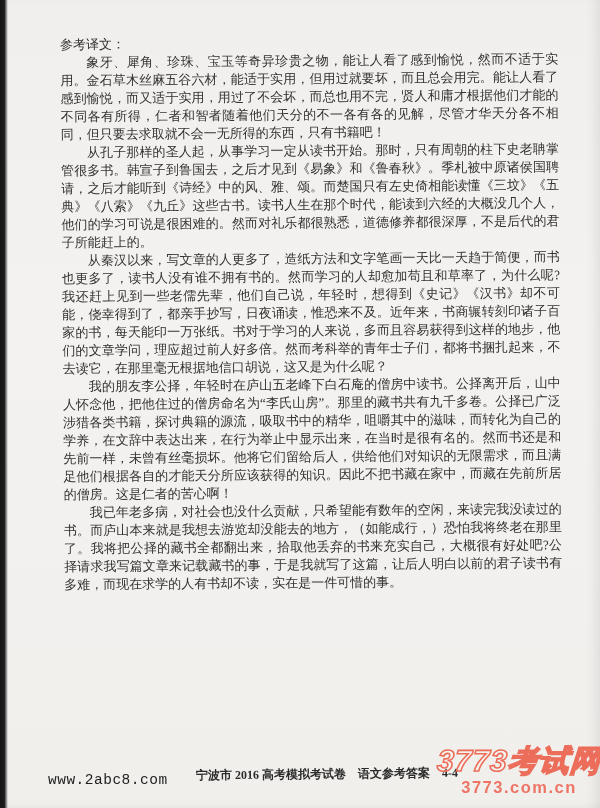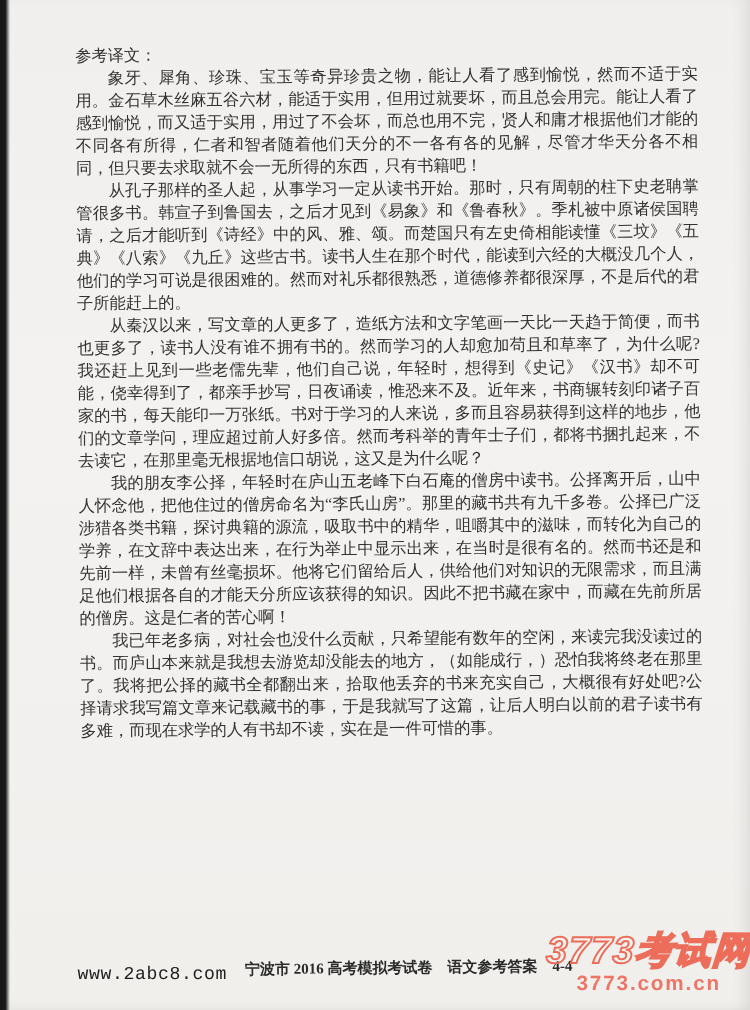--- a/index.html
+++ b/index.html
@@ -40,21 +40,21 @@
   }
   .content p {
     margin: 0;
     text-indent: 2em;
   }
   .footer {
     position: absolute; left: 0; right: 0; top: 758px; height: 50px;
     z-index: 2;
   }
   .site-url {
-    position: absolute; left: 62px; top: 14px;
+    position: absolute; left: 48px; top: 14px;
     font-family: "Liberation Mono", "DejaVu Sans Mono", monospace;
     font-size: 14.5px; color: #1e1e1e; letter-spacing: 0.5px;
   }
   .exam-label {
     position: absolute; left: 196px; top: 8px;
     font-size: 12px; font-weight: bold; color: #2b2b2b;
     white-space: nowrap;
     transform: rotate(-0.6deg);
   }
   .watermark {

